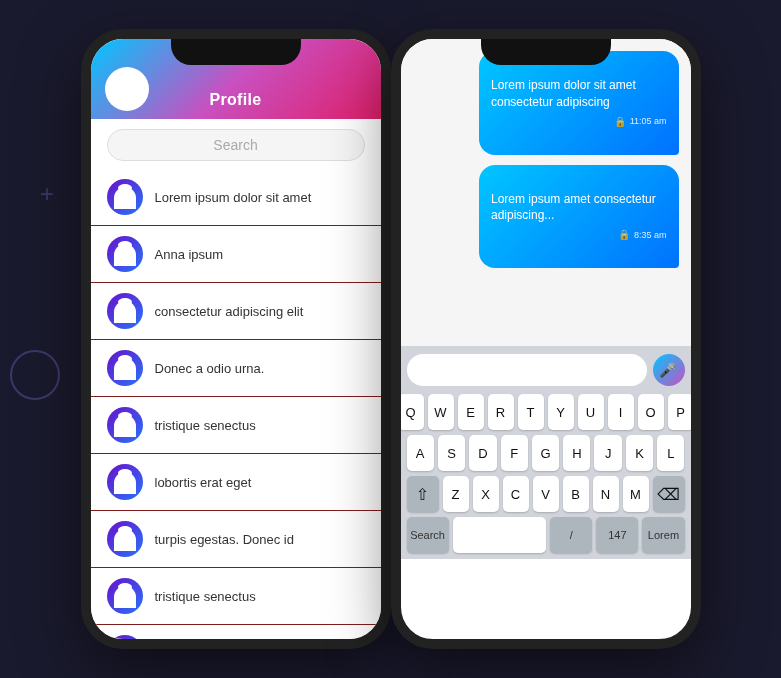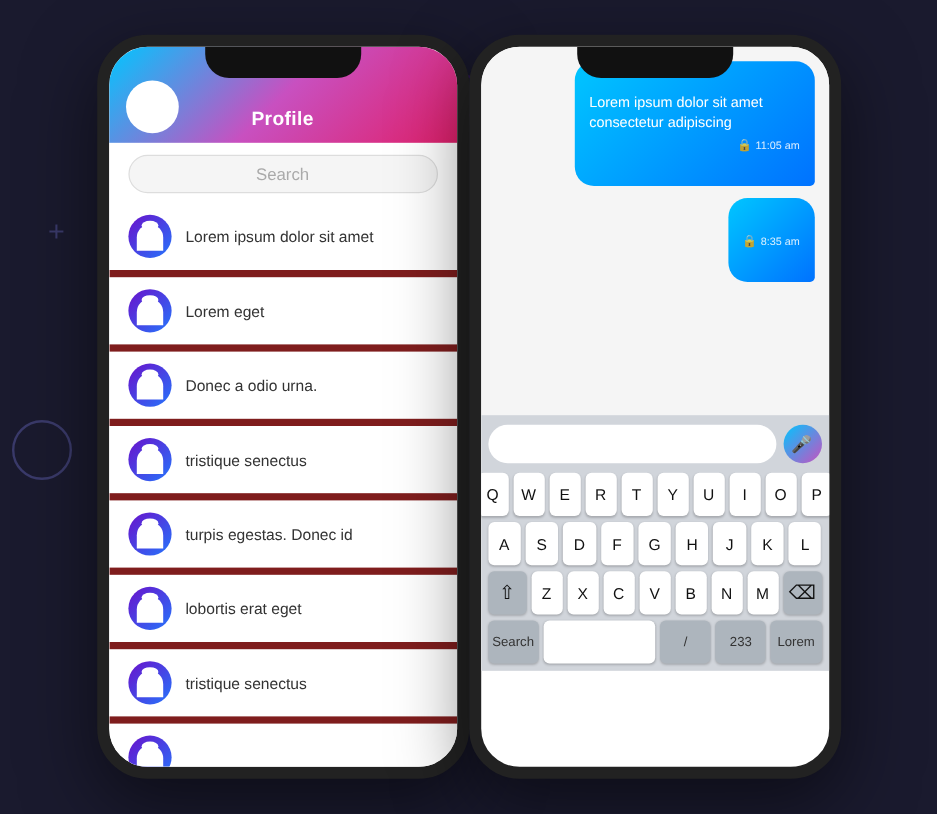--- a/index.html
+++ b/index.html
@@ -119,21 +119,21 @@
 
     .contact-list {
       flex: 1;
       overflow: hidden;
     }
 
     .contact-item {
       display: flex;
       align-items: center;
       padding: 10px 16px;
-      border-bottom: 6px solid #7f1d1d;
+      border-bottom: 1px solid #7f1d1d;
       gap: 12px;
     }
 
     .contact-avatar {
       width: 36px;
       height: 36px;
       border-radius: 50%;
       background: linear-gradient(135deg, #6a11cb, #2575fc);
       flex-shrink: 0;
       display: flex;
@@ -354,37 +354,41 @@
       </div>
 
       <div class="contact-list">
 
       <div class="contact-item">
     <div class="contact-avatar"></div>
     <span class="contact-name">Lorem ipsum dolor sit amet</span>
   </div>
           <div class="contact-item">
     <div class="contact-avatar"></div>
-    <span class="contact-name">Lorem eget</span>
+    <span class="contact-name">Anna ipsum</span>
+  </div>
+          <div class="contact-item">
+    <div class="contact-avatar"></div>
+    <span class="contact-name">consectetur adipiscing elit</span>
   </div>
           <div class="contact-item">
     <div class="contact-avatar"></div>
     <span class="contact-name">Donec a odio urna.</span>
   </div>
           <div class="contact-item">
     <div class="contact-avatar"></div>
     <span class="contact-name"> tristique senectus</span>
   </div>
           <div class="contact-item">
     <div class="contact-avatar"></div>
+    <span class="contact-name">lobortis erat eget</span>
+  </div>
+          <div class="contact-item">
+    <div class="contact-avatar"></div>
     <span class="contact-name">turpis egestas. Donec id</span>
-  </div>
-          <div class="contact-item">
-    <div class="contact-avatar"></div>
-    <span class="contact-name">lobortis erat eget</span>
   </div>
           <div class="contact-item">
     <div class="contact-avatar"></div>
     <span class="contact-name"> tristique senectus</span>
   </div>
           <div class="contact-item">
     <div class="contact-avatar"></div>
 
   </div>
         </div>
@@ -405,20 +409,21 @@
       <div class="chat-messages">
 
       <div class="message-bubble sent">
     <span>Lorem ipsum dolor sit amet consectetur adipiscing</span>
     <div class="message-time">
       <span class="lock-icon">🔒</span>
       <span>11:05 am</span>
     </div>
   </div>
           <div class="message-bubble sent">
+    <span>Lorem ipsum amet consectetur adipiscing...</span>
     <div class="message-time">
       <span class="lock-icon">🔒</span>
       <span>8:35 am</span>
     </div>
   </div>
         </div>
 
       <div class="keyboard-area">
         <div class="input-row">
           <div class="text-input-bar"></div>
@@ -462,21 +467,21 @@
               <div class="key">V</div>
               <div class="key">B</div>
               <div class="key">N</div>
               <div class="key">M</div>
               <div class="key backspace">⌫</div>
           </div>
           <div class="key-row">
             <div class="key wide">Search</div>
             <div class="key space"></div>
             <div class="key wide">/</div>
-            <div class="key wide">233</div>
+            <div class="key wide">147</div>
             <div class="key wide">Lorem</div>
           </div>
         </div>
       </div>
     </div>
   </div>
 
 </div>
 
 </body></html>

